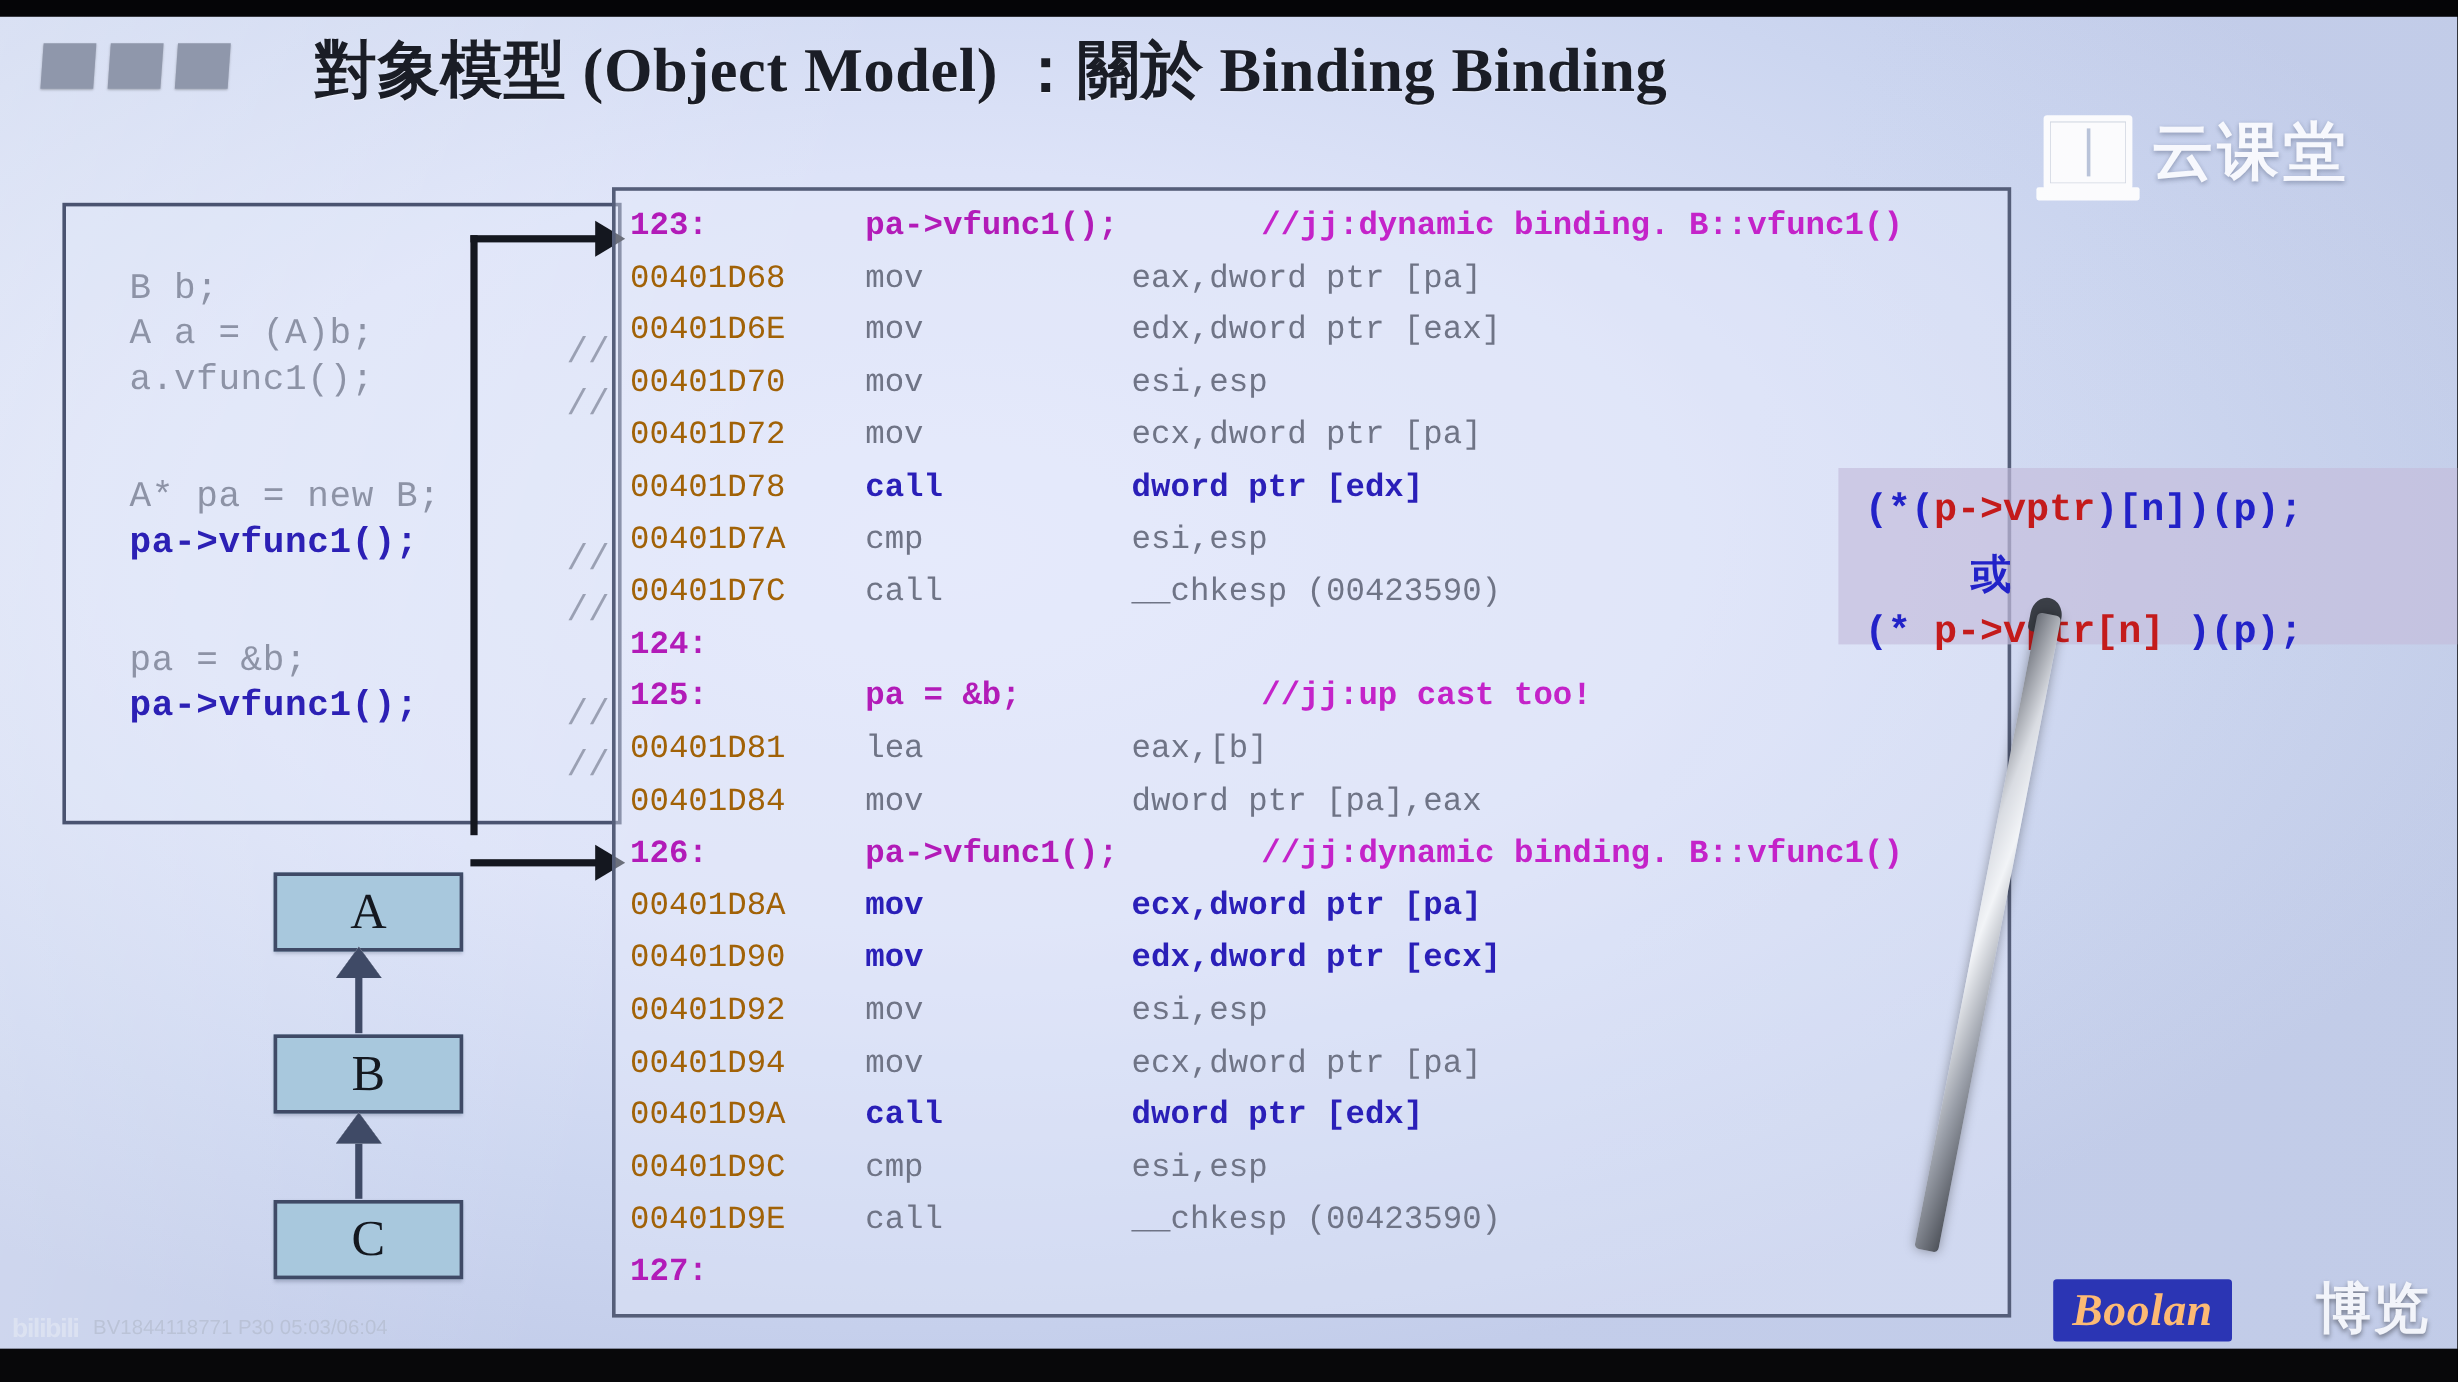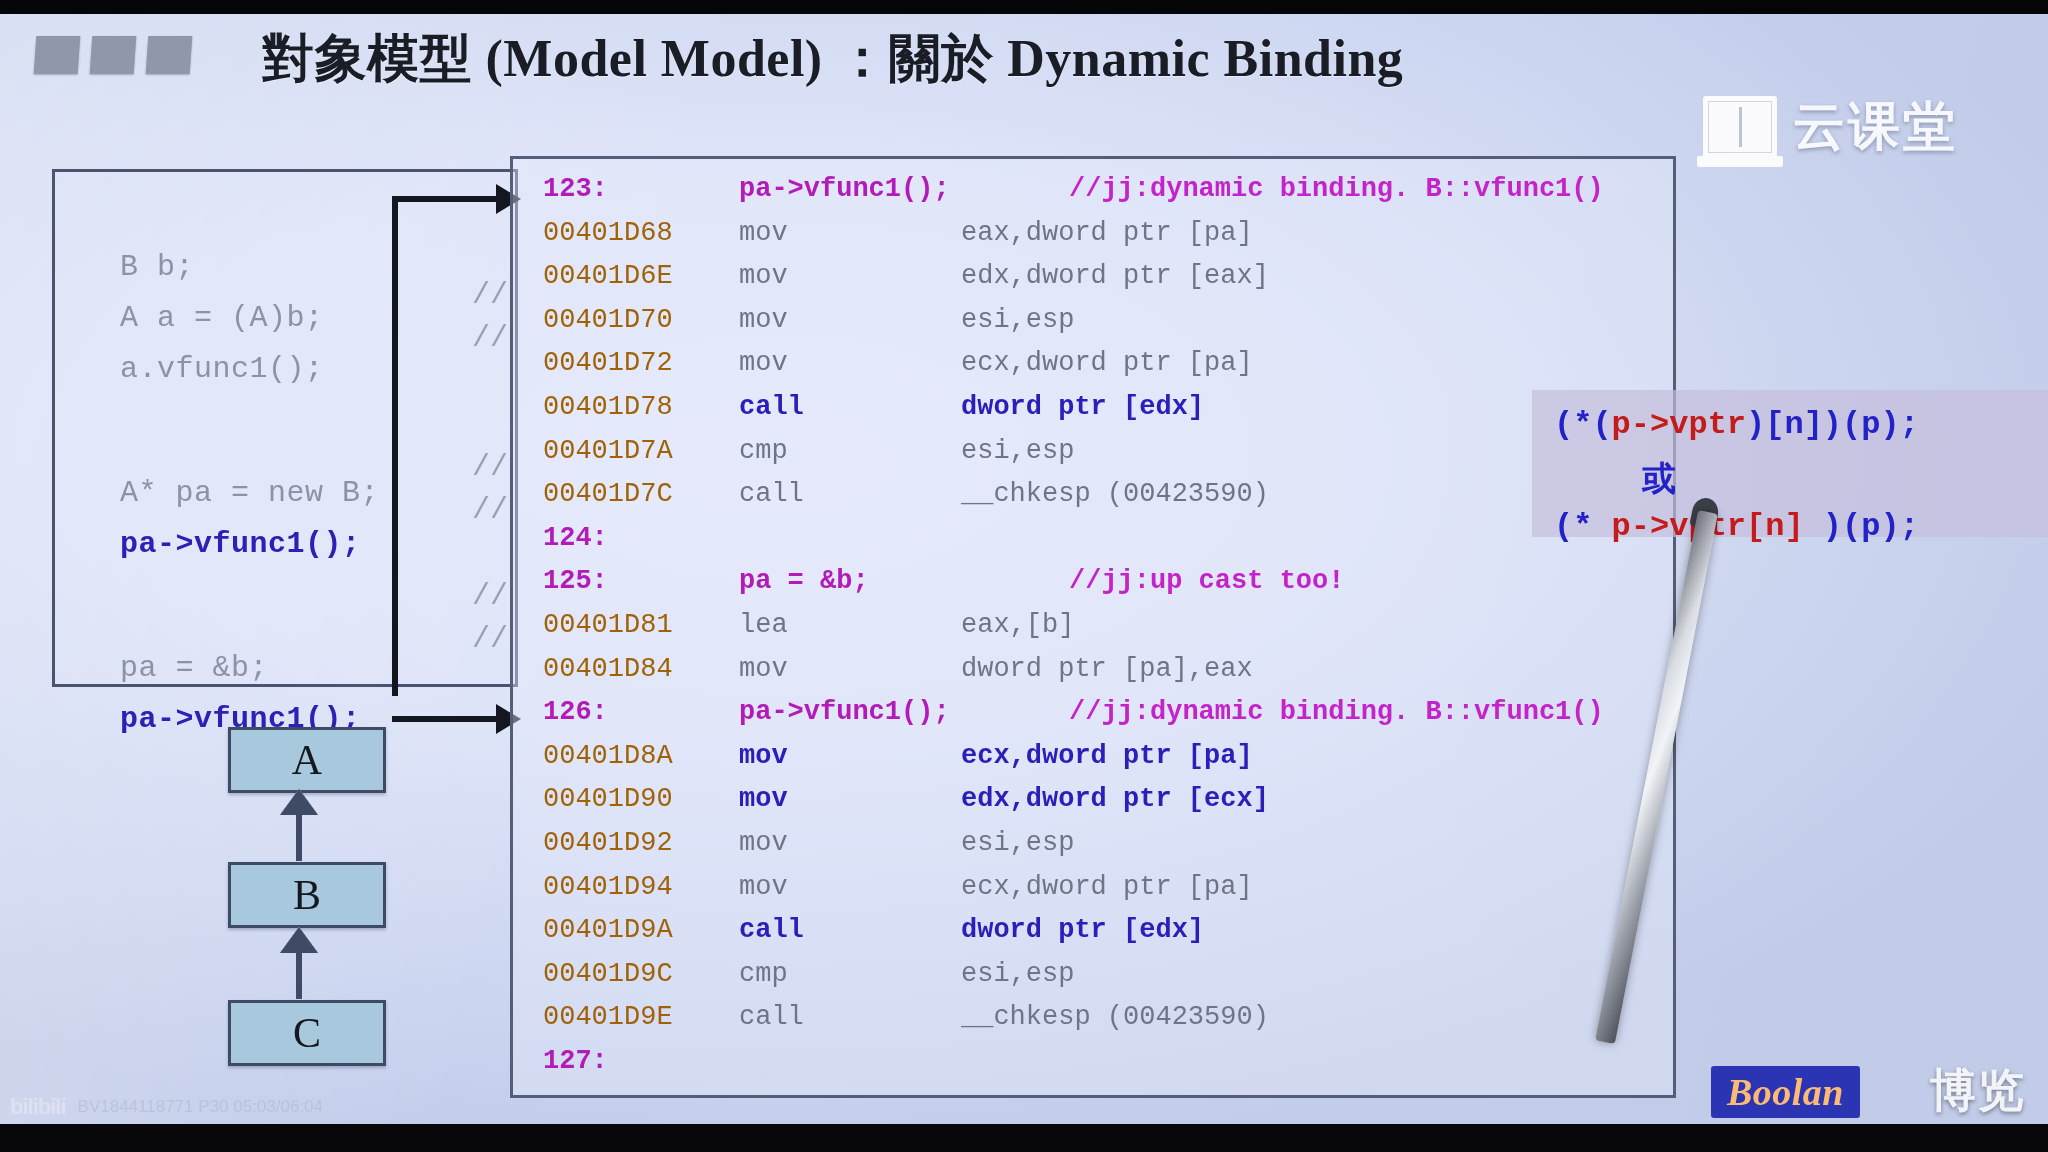--- a/index.html
+++ b/index.html
@@ -44,23 +44,23 @@
   .yun .bk .base{position:absolute;left:-6px;right:-6px;bottom:-9px;height:11px;background:#fff;border-radius:2px;}
   .yun .txt{font-family:"Liberation Sans", sans-serif;font-size:52px;font-weight:700;color:#fbfcff;
      letter-spacing:3px;text-shadow:0 2px 4px rgba(60,70,100,.45);}
 
   
   .src-panel{
     position:absolute;left:52px;top:169px;width:460px;height:512px;
     border:3px solid #4a5370;background:rgba(226,232,250,.30);
   }
   .src-code{
-    position:absolute;left:120px;top:222px;width:430px;
-    font-family:"Liberation Mono", monospace;font-size:30px;line-height:51px;
-    color:#8d93a6;white-space:pre;letter-spacing:.5px;margin-top:20px;
+    position:absolute;left:108px;top:222px;width:430px;
+    font-family:"Liberation Mono", monospace;font-size:30px;line-height:38px;
+    color:#8d93a6;white-space:pre;letter-spacing:.5px;
   }
   .src-code .b{color:#2c20b5;font-weight:bold;}
   .src-code .sp{display:block;height:22px;}
   .slash{position:absolute;font-family:"Liberation Mono", monospace;font-size:30px;color:#9aa0b3;}
 
   
   .cls{position:absolute;border:3px solid #3f4a66;background:#a8c8dd;
     font-family:"Liberation Serif", serif;font-size:42px;color:#14181f;
     display:flex;align-items:center;justify-content:center;
     box-shadow:0 2px 3px rgba(40,50,80,.28);}
@@ -86,21 +86,21 @@
   
   .asm-panel{
     position:absolute;left:510px;top:156px;width:1160px;height:936px;
     border:3px solid #555e79;background:rgba(229,234,251,.42);
   }
   .asm{
     position:absolute;left:525px;top:168px;width:1160px;
     font-family:"Liberation Mono", monospace;font-size:27px;line-height:43.6px;
     color:#6f7486;white-space:pre;
   }
-  .asm .row{display:block;height:43.6px;margin-left:18px;}
+  .asm .row{display:block;height:43.6px;}
   .asm .c1{display:inline-block;width:196px;}
   .asm .c2{display:inline-block;width:222px;}
   .asm .c3{display:inline-block;}
   .asm .ln{color:#b21bb8;font-weight:bold;}
   .asm .srcln{color:#b21bb8;font-weight:bold;}
   .asm .cmt{color:#c423c9;font-weight:bold;}
   .asm .kw{color:#2a1fb8;font-weight:bold;}
   .asm .hot{color:#2a1fb8;font-weight:bold;}
   .asm .addr{color:#a16207;}
 
@@ -142,21 +142,21 @@
 
 <div id="stage">
   <div class="topbar"></div>
   <div class="slide"></div>
 
   <div class="hdr-squares">
     <i></i>
     <i></i>
     <i></i>
   </div>
-  <div class="hdr-title">對象模型 (Model Model) ：關於 Dynamic Binding</div>
+  <div class="hdr-title">對象模型 (Object Model) ：關於 Binding Binding</div>
 
   <div class="yun">
     <div class="bk">
       <div class="pg"></div>
         <div class="base"></div>
     </div>
     <div class="txt">云课堂</div>
   </div>
 
   <div class="src-panel"></div>

